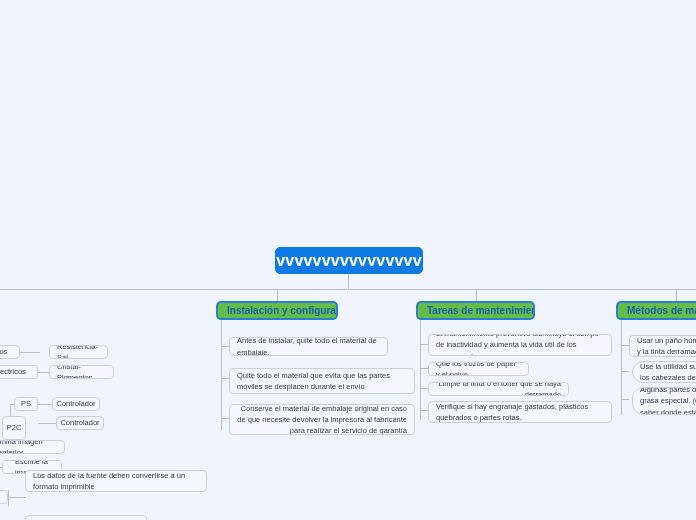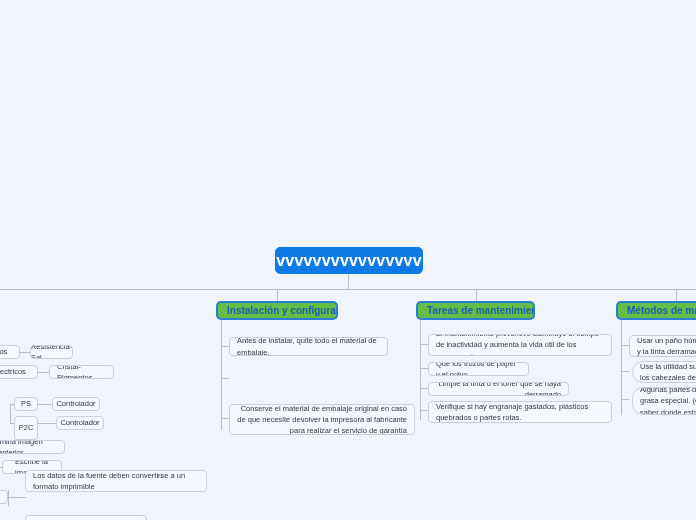--- a/index.html
+++ b/index.html
@@ -125,20 +125,23 @@
   <div class="root-node" style="left:275px; top:247px; width:148px; height:27px;">
     <span>vvvvvvvvvvvvvvvvvvvvvv</span>
   </div>
 
   <div class="branch-node" style="left:216px; top:301px; width:122px; height:19px;">
     <span>Instalación y configuración</span>
   </div>
   <div class="leaf-node" style="left:229px; top:337px; width:159px; height:19px;">
     <span>Antes de instalar, quite todo el material de embalaje.</span>
   </div>
+  <div class="leaf-node" style="left:229px; top:368px; width:186px; height:26px;">
+    <span>Quite todo el material que evita que las partes móviles se desplacen durante el envío</span>
+  </div>
   <div class="leaf-node" style="left:229px; top:404px; width:186px; height:31px;text-align:right;">
     <span>Conserve el material de embalaje original en caso de que necesite devolver la impresora al fabricante para realizar el servicio de garantía</span>
   </div>
 
   <div class="branch-node" style="left:416px; top:301px; width:119px; height:19px;">
     <span>Tareas de mantenimiento</span>
   </div>
   <div class="leaf-node" style="left:428px; top:334px; width:184px; height:22px;">
     <span>El mantenimiento preventivo disminuye el tiempo de inactividad y aumenta la vida útil de los componentes</span>
   </div>
@@ -161,36 +164,36 @@
   <div class="leaf-node rounded" style="left:632px; top:361px; width:160px; height:22px;">
     <span>Use la utilidad suministrada para limpiar los cabezales de impresión</span>
   </div>
   <div class="leaf-node rounded" style="left:632px; top:387px; width:160px; height:28px;">
     <span>Algunas partes de la impresora requieren grasa especial. (consulte el manual para saber donde esta grasa lubricante)</span>
   </div>
 
   <div class="leaf-node" style="left:-14px; top:345px; width:34px; height:14px;">
     <span>icos</span>
   </div>
-  <div class="leaf-node mid" style="left:30px; top:345px; width:43px; height:14px;">
+  <div class="leaf-node mid" style="left:49px; top:345px; width:59px; height:14px;">
     <span>Resistencia-Sal</span>
   </div>
   <div class="leaf-node" style="left:-18px; top:365px; width:56px; height:14px;">
     <span>oelectricos</span>
   </div>
   <div class="leaf-node mid" style="left:49px; top:365px; width:65px; height:14px;">
     <span>Cristal-Pigmentos</span>
   </div>
   <div class="leaf-node mid" style="left:14px; top:397px; width:24px; height:14px;">
     <span>PS</span>
   </div>
   <div class="leaf-node mid" style="left:52px; top:397px; width:48px; height:14px;">
     <span>Controlador</span>
   </div>
-  <div class="leaf-node mid" style="left:14px; top:416px; width:24px; height:24px;">
+  <div class="leaf-node mid" style="left:2px; top:416px; width:24px; height:24px;">
     <span>P2C</span>
   </div>
   <div class="leaf-node mid" style="left:56px; top:416px; width:48px; height:14px;">
     <span>Controlador</span>
   </div>
   <div class="leaf-node" style="left:-10px; top:440px; width:75px; height:14px;">
     <span>imina imagen anterior</span>
   </div>
   <div class="leaf-node mid" style="left:2px; top:460px; width:60px; height:14px;padding-left:12px;">
     <span>Escribe la imagen</span>

